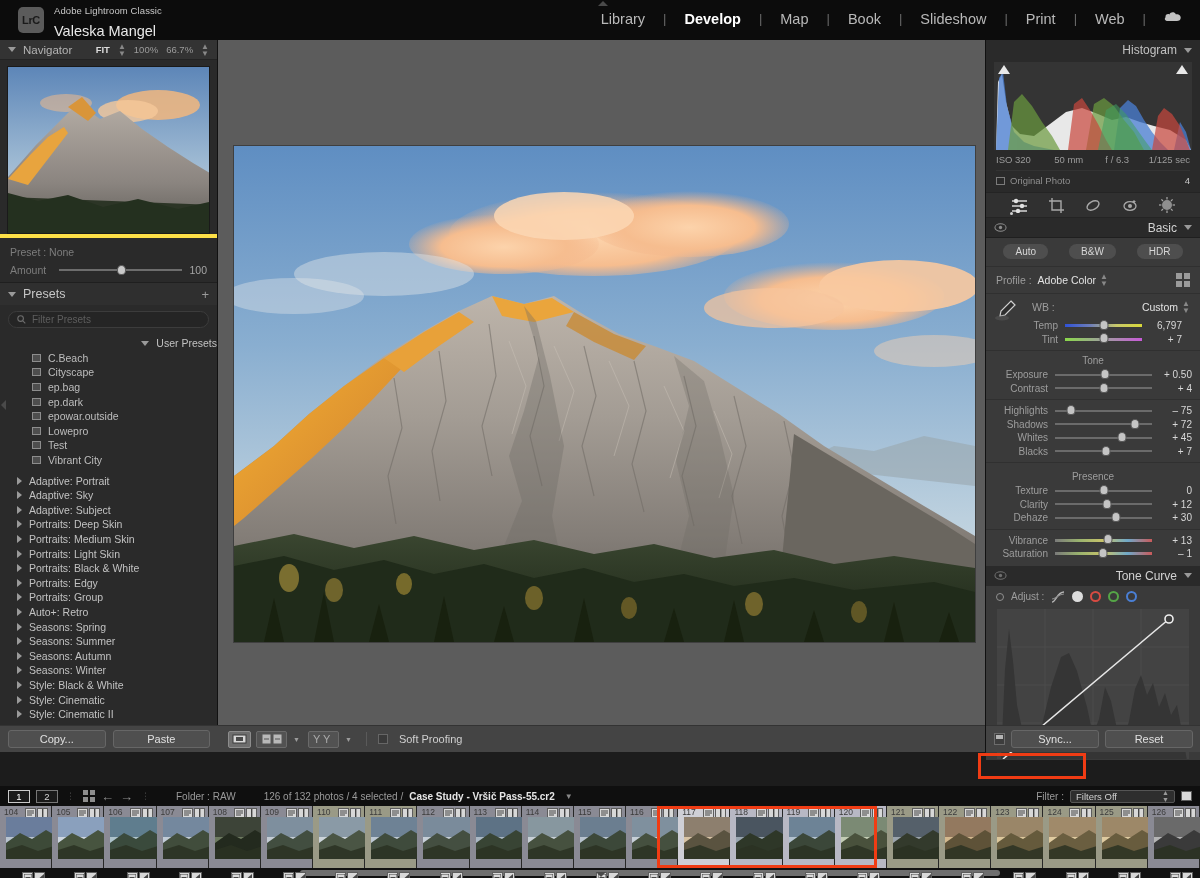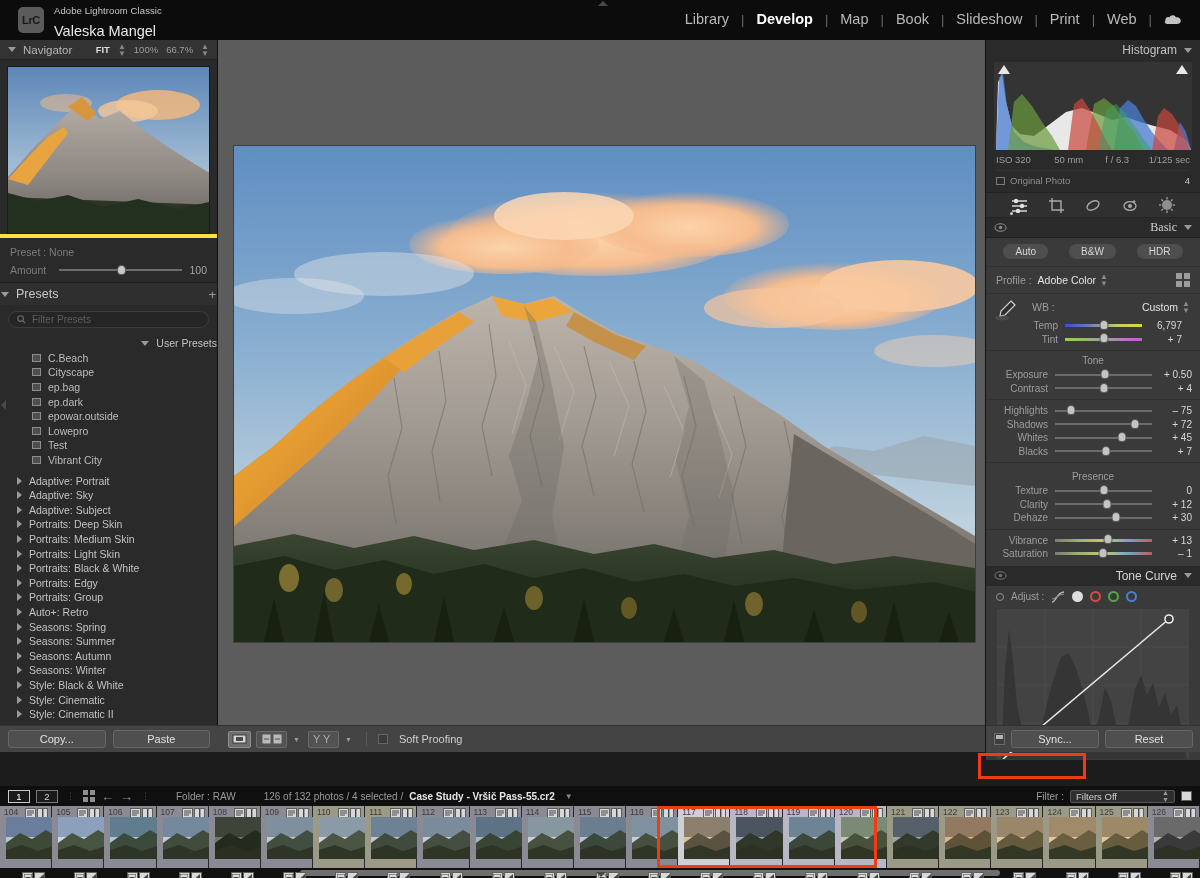--- a/index.html
+++ b/index.html
@@ -27,21 +27,21 @@
   .app-name {
     position: absolute; left: 54px; top: 5px;
     color: #c8c8c8; font-size: 9.5px; letter-spacing: .1px;
   }
   .user-name {
     position: absolute; left: 54px; top: 23px;
     color: #e8e8e8; font-size: 14.5px;
   }
   .modules {
     position: absolute; right: 8px; top: 11px;
-    display: flex; align-items: center; gap: 4px;
+    display: flex; align-items: flex-start; gap: 10px;
     font-size: 14.5px;
   }
   .modules .mod { color: #b9b9b9; padding: 0 8px; cursor: default; }
   .modules .mod.active { color: #fff; font-weight: bold; }
   .modules .sep { color: #6a6a6a; font-size: 13px; }
   .cloud-icon { padding: 0 10px 0 8px; display: flex; align-items: center; }
   .top-arrow {
     position: absolute; left: 598px; top: 1px;
     width: 0; height: 0; border-left: 5px solid transparent;
     border-right: 5px solid transparent; border-bottom: 5px solid #4a4a4a;
@@ -90,21 +90,21 @@
     flex: 1; height: 2px; background: #6d6d6d; position: relative;
   }
   .slider-knob {
     position: absolute; top: -4px; width: 9px; height: 10px;
     background: #c9c9c9; border-radius: 50% 50% 45% 45%;
     border: 1px solid #5a5a5a;
   }
 
   .presets-head {
     height: 22px; background: #2f2f2f; display: flex; align-items: center;
-    padding: 0 1px; color: #c6c6c6; font-size: 12.5px;
+    padding: 0 8px; color: #c6c6c6; font-size: 12.5px;
   }
   .plus-btn { margin-left: auto; color: #9a9a9a; font-size: 13px; }
   .filter-box {
     margin: 6px 8px; height: 17px; background: #252525;
     border: 1px solid #3c3c3c; border-radius: 9px;
     display: flex; align-items: center; padding: 0 8px; gap: 6px;
   }
   .filter-box .ph { color: #5e5e5e; font-size: 10px; }
   .preset-list { padding: 2px 0 0 0; }
   .group-row {
@@ -203,21 +203,21 @@
   .tool-dot {
     position: absolute; bottom: 2px; left: 24px; width: 3px; height: 3px;
     background: #d0d0d0; border-radius: 50%;
   }
 
   .basic-head {
     height: 20px; display: flex; align-items: center;
     padding: 0 8px; background: #2a2a2a; color: #d2d2d2; font-size: 12px;
     border-bottom: 1px solid #1f1f1f;
   }
-  .basic-head .ttl { margin-left: auto; font-family: Liberation Serif, serif; }
+  .basic-head .ttl { margin-left: auto; }
   .basic-body { background: #3a3a3a; padding: 6px 0 0 0; }
   .mode-row {
     display: flex; justify-content: center; gap: 21px; padding-bottom: 7px;
     border-bottom: 1px solid #303030;
   }
   .pill {
     background: #4e4e4e; border-radius: 8px; color: #d6d6d6;
     font-size: 10px; padding: 2px 12px;
   }
   .profile-row {

